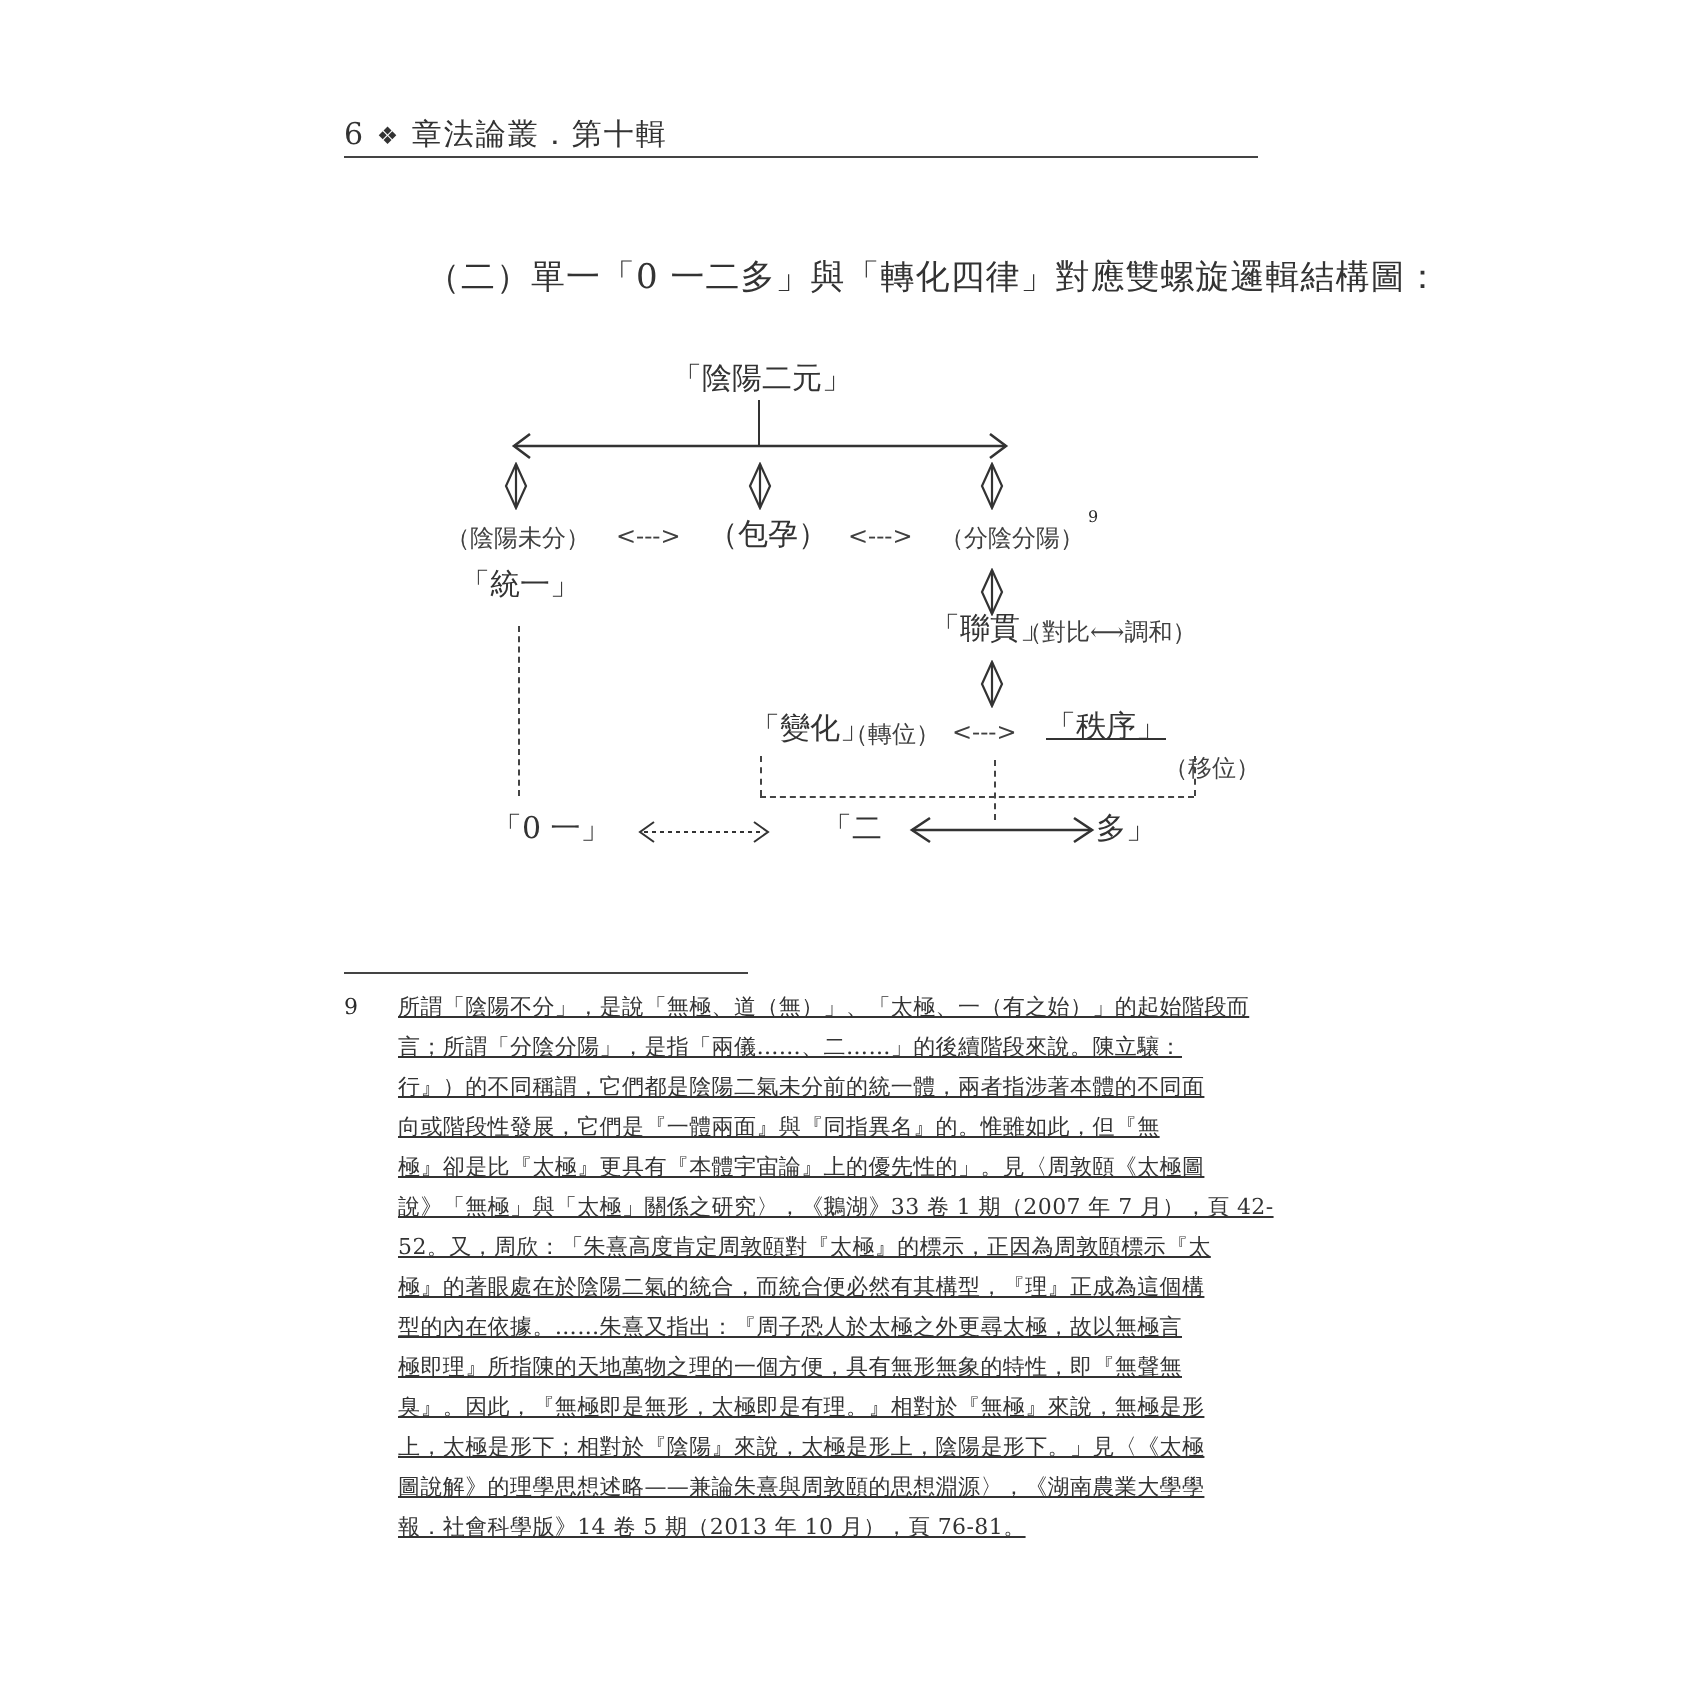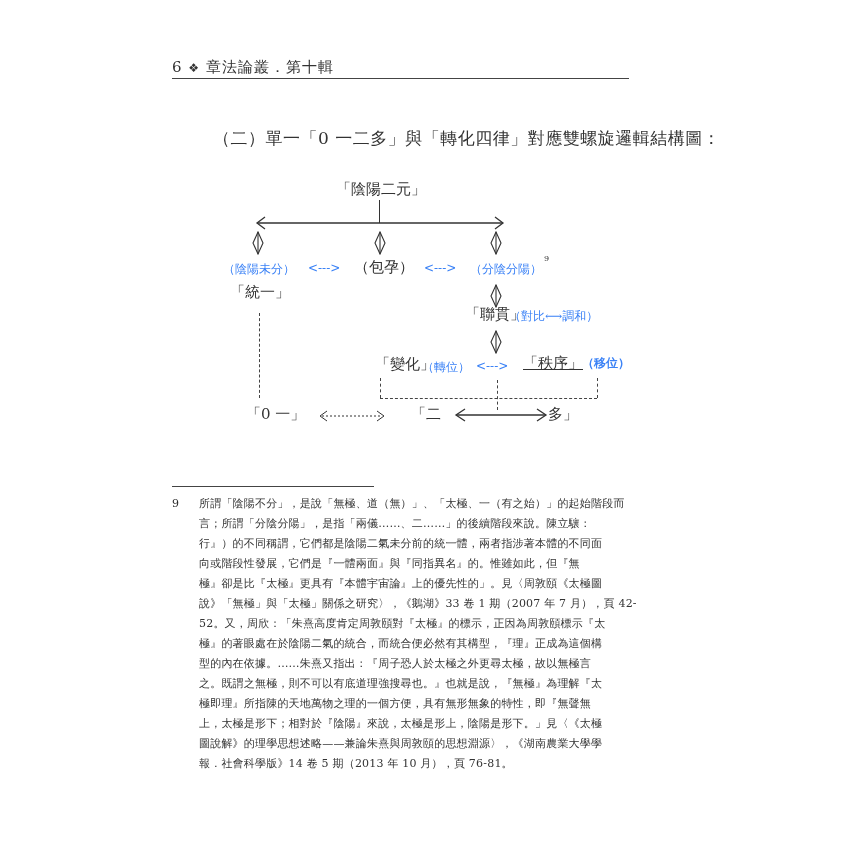--- a/index.html
+++ b/index.html
@@ -4,32 +4,32 @@
 <style>
   html, body { margin:0; padding:0; }
   body { width:850px; height:850px; background:#ffffff; position:relative; overflow:hidden;
          font-family:"DejaVu Serif","Liberation Serif",serif; color:#2a2a2a; }
   .abs { position:absolute; white-space:nowrap; }
   .header { left:172px; top:58px; font-size:15px; letter-spacing:1px; color:#333; }
   .header-rule { left:172px; top:78px; width:457px; height:1px; background:#444; }
   .title { left:213px; top:127px; font-size:17px; letter-spacing:0.5px; color:#333; }
 
   .node { font-size:15px; color:#333; }
-  .small { font-size:12px; color:#3b82f6; }
+  .small { font-size:12px; color:#404040; }
   .line { position:absolute; background:#333; }
   .dash-v { position:absolute; border-left:1px dashed #444; width:0; }
   .dash-h { position:absolute; border-top:1px dashed #444; height:0; }
 
   .dbl { position:absolute; width:12px; height:24px; }
 
   .fn-rule { left:172px; top:486px; width:202px; height:1px; background:#444; }
   .fn-num { left:172px; top:497px; font-size:11px; }
   .fn-body { left:199px; top:494px; width:430px; font-size:11px; line-height:20px;
              white-space:normal; letter-spacing:0.2px; color:#333; }
-  .fn-line { display:block; white-space:nowrap; }
+  .fn-line { display:block; white-space:nowrap;text-decoration:underline; }
 </style>
 </head>
 <body>
 
 <div class="abs header">
   <span>6</span>
   <span style="font-size:12px;">❖</span>
   <span>章法論叢．第十輯</span>
 </div>
 <div class="abs header-rule"></div>
@@ -79,21 +79,21 @@
 
   <svg class="dbl" style="left:490px; top:330px;" viewBox="0 0 12 24">
     <polygon points="6,1 11,12 6,23 1,12" fill="none" stroke="#333" stroke-width="1.1"></polygon>
       <line x1="6" y1="1" x2="6" y2="23" stroke="#333" stroke-width="1.1"></line>
   </svg>
 
   <div class="abs node" style="left:375px; top:355px;">「變化」</div>
   <div class="abs small" style="left:422px; top:359px;">（轉位）</div>
   <div class="abs small" style="left:476px; top:359px;">&lt;---&gt;</div>
   <div class="abs node" style="left:523px; top:354px;text-decoration:underline;">「秩序」</div>
-  <div class="abs small" style="left:582px; top:355px;font-weight:bold;">（移位）</div>
+  <div class="abs small" style="left:582px; top:376px;">（移位）</div>
 
   <div class="dash-v" style="left:380px; top:378px; height:20px;"></div>
   <div class="dash-v" style="left:597px; top:378px; height:20px;"></div>
   <div class="dash-h" style="left:380px; top:398px; width:217px;"></div>
   <div class="dash-v" style="left:497px; top:380px; height:30px;"></div>
 
   <div class="dash-v" style="left:259px; top:313px; height:85px;"></div>
 
   <div class="abs node" style="left:234px; top:405px;margin-left:12px;">「0 一」</div>
   <svg class="abs" style="left:318px; top:410px;" width="68" height="12">
@@ -115,18 +115,18 @@
 <div class="abs fn-body">
   <span class="fn-line">所謂「陰陽不分」，是說「無極、道（無）」、「太極、一（有之始）」的起始階段而</span>
   <span class="fn-line">言；所謂「分陰分陽」，是指「兩儀……、二……」的後續階段來說。陳立驤：</span>
   <span class="fn-line">行』）的不同稱謂，它們都是陰陽二氣未分前的統一體，兩者指涉著本體的不同面</span>
   <span class="fn-line">向或階段性發展，它們是『一體兩面』與『同指異名』的。惟雖如此，但『無</span>
   <span class="fn-line">極』卻是比『太極』更具有『本體宇宙論』上的優先性的」。見〈周敦頤《太極圖</span>
   <span class="fn-line">說》「無極」與「太極」關係之研究〉，《鵝湖》33 卷 1 期（2007 年 7 月），頁 42-</span>
   <span class="fn-line">52。又，周欣：「朱熹高度肯定周敦頤對『太極』的標示，正因為周敦頤標示『太</span>
   <span class="fn-line">極』的著眼處在於陰陽二氣的統合，而統合便必然有其構型，『理』正成為這個構</span>
   <span class="fn-line">型的內在依據。……朱熹又指出：『周子恐人於太極之外更尋太極，故以無極言</span>
-  <span class="fn-line">之。既謂之無極，則不可以有底道理強搜尋也。』也就是說，『無極』為理解『太</span>
   <span class="fn-line">極即理』所指陳的天地萬物之理的一個方便，具有無形無象的特性，即『無聲無</span>
+  <span class="fn-line">臭』。因此，『無極即是無形，太極即是有理。』相對於『無極』來說，無極是形</span>
   <span class="fn-line">上，太極是形下；相對於『陰陽』來說，太極是形上，陰陽是形下。」見〈《太極</span>
   <span class="fn-line">圖說解》的理學思想述略——兼論朱熹與周敦頤的思想淵源〉，《湖南農業大學學</span>
   <span class="fn-line">報．社會科學版》14 卷 5 期（2013 年 10 月），頁 76-81。</span>
 </div>
 
 </body></html>

